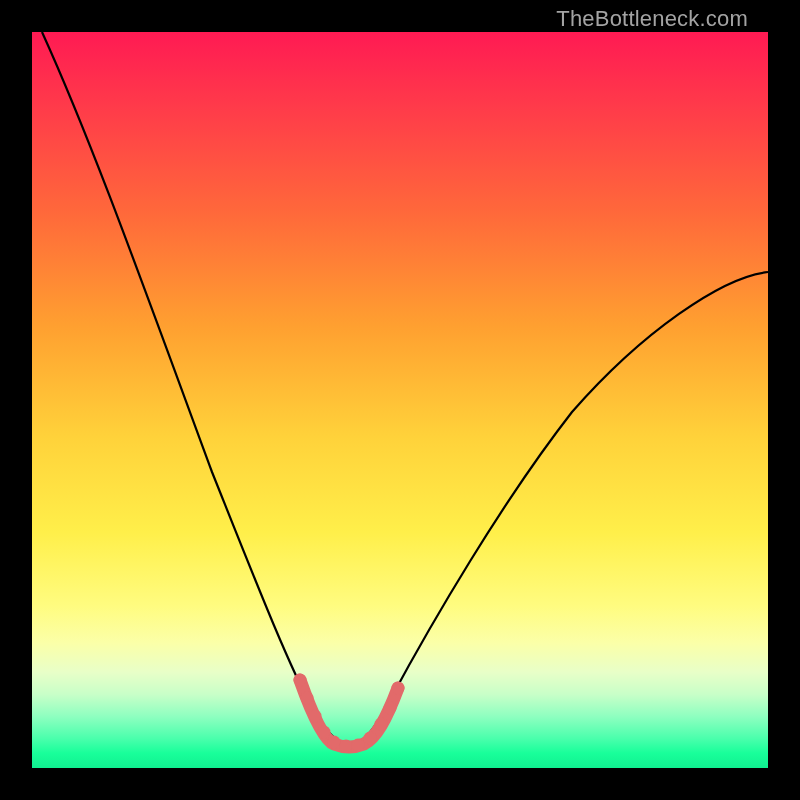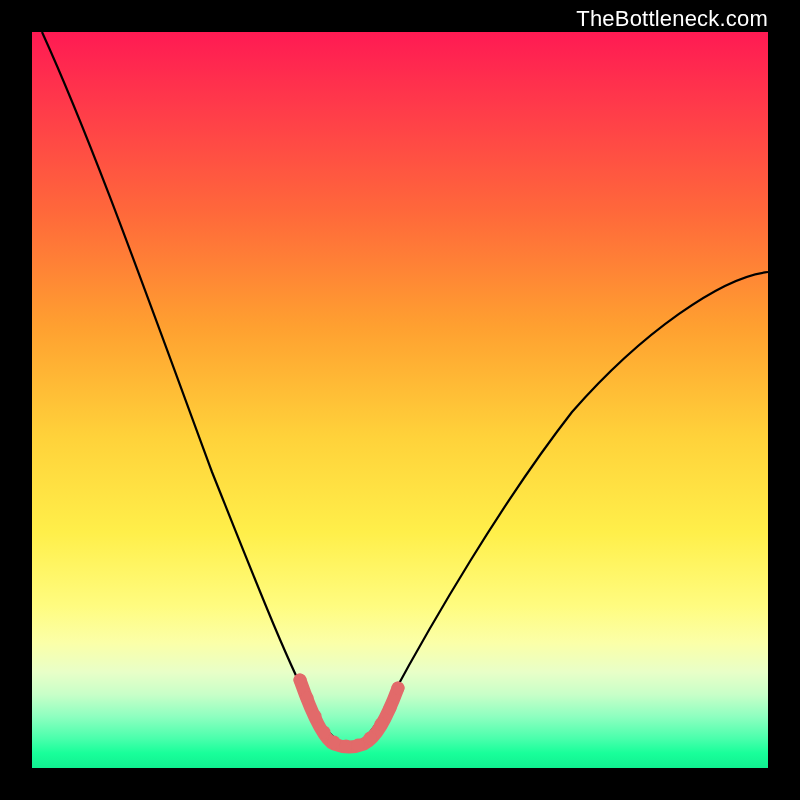--- a/index.html
+++ b/index.html
@@ -37,22 +37,22 @@
       #c8ffc8 90%,
       #8effc0 93%,
       #4affac 96%,
       #18ff9a 98%,
       #10f090 100%
     );
   }
   .watermark {
     position: absolute;
     top: 6px;
-    right: 32px;
-    color: #ffffff;
+    right: 52px;
+    color: #a3a3a3;
     font-size: 22px;
     letter-spacing: 0.2px;
     user-select: none;
   }
   svg.curves {
     position: absolute;
     top: 0; left: 0;
   }
 </style>
 </head>

